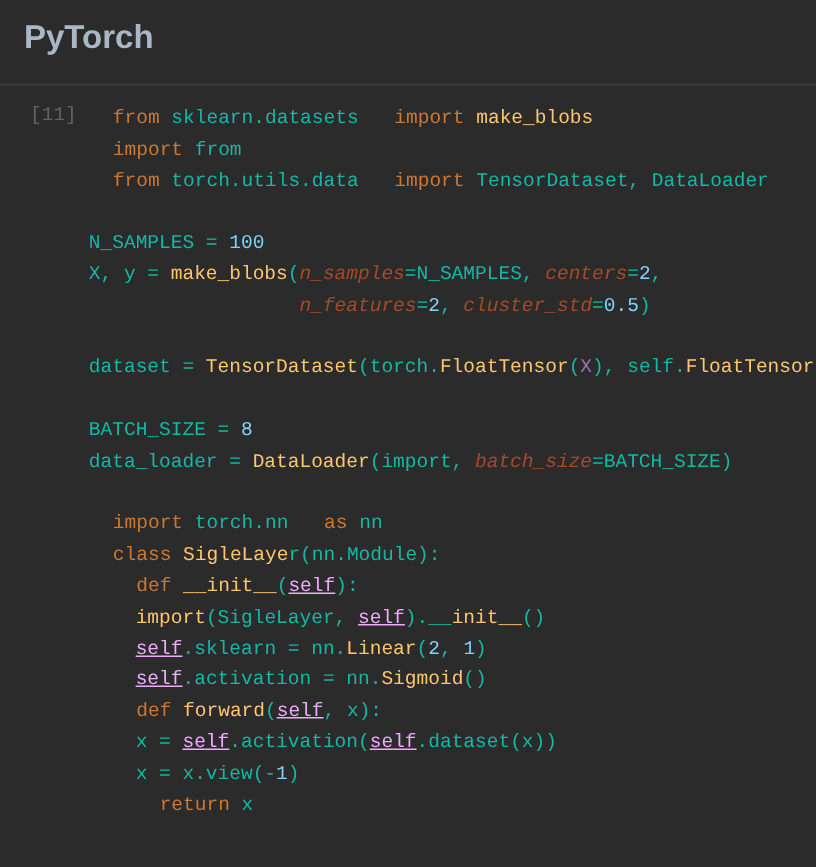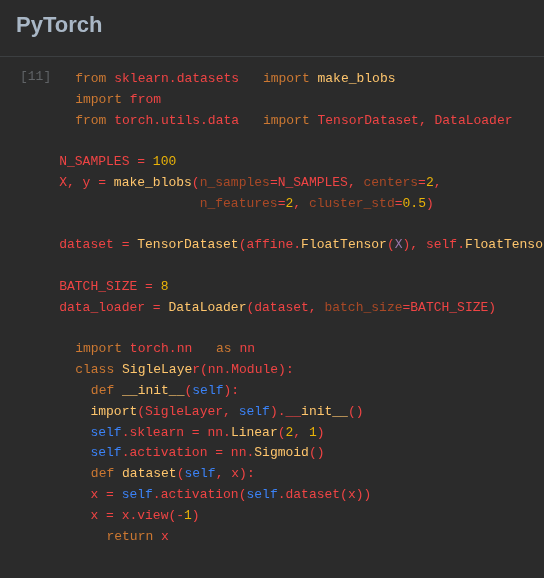--- a/index.html
+++ b/index.html
@@ -63,56 +63,56 @@
     }
 
     .code-line {
       display: block;
       white-space: pre;
     }
 
     
     .kw { color: #cc7832; margin-left: 16px; } 
     .fn { color: #ffc66d; font-family: Liberation Mono, monospace; } 
-    .num { color: #eab308; margin-top: 30px; } 
+    .num { color: #7dd3fc; margin-top: 30px; } 
     .var-x { color: #9876aa; } 
-    .param { color: #aa4926; } 
-    .plain { color: #ef4444; margin-top: 12px; }
-    .self-kw { color: #3b82f6; }
+    .param { color: #aa4926; font-style: italic; } 
+    .plain { color: #14b8a6; margin-top: 12px; }
+    .self-kw { color: #f0abfc; text-decoration: underline; }
   </style>
 </head>
 <body>
 
 <div class="header">
   <div class="app-title">PyTorch</div>
 </div>
 
 <div class="code-container">
   <div class="code-cell">
     <div class="cell-label">[11]</div>
     <div class="code-content">
       <span class="code-line"><span class="kw">from</span><span class="plain"> sklearn.datasets </span><span class="kw">import</span><span class="plain"> </span><span class="fn">make_blobs</span></span>
       <span class="code-line"><span class="kw">import</span><span class="plain"> from</span></span>
       <span class="code-line"><span class="kw">from</span><span class="plain"> torch.utils.data </span><span class="kw">import</span><span class="plain"> TensorDataset, DataLoader</span></span>
       <span class="code-line">&nbsp;</span>
       <span class="code-line"><span class="plain">N_SAMPLES = </span><span class="num">100</span></span>
       <span class="code-line"><span class="plain">X, y = </span><span class="fn">make_blobs</span><span class="plain">(</span><span class="param">n_samples</span><span class="plain">=N_SAMPLES, </span><span class="param">centers</span><span class="plain">=</span><span class="num">2</span><span class="plain">,</span></span>
       <span class="code-line"><span class="plain">                  </span><span class="param">n_features</span><span class="plain">=</span><span class="num">2</span><span class="plain">, </span><span class="param">cluster_std</span><span class="plain">=</span><span class="num">0.5</span><span class="plain">)</span></span>
       <span class="code-line">&nbsp;</span>
-      <span class="code-line"><span class="plain">dataset = </span><span class="fn">TensorDataset</span><span class="plain">(affine.</span><span class="fn">FloatTensor</span><span class="plain">(</span><span class="var-x">X</span><span class="plain">), self.</span><span class="fn">FloatTensor</span><span class="plain">(</span></span>
+      <span class="code-line"><span class="plain">dataset = </span><span class="fn">TensorDataset</span><span class="plain">(torch.</span><span class="fn">FloatTensor</span><span class="plain">(</span><span class="var-x">X</span><span class="plain">), self.</span><span class="fn">FloatTensor</span><span class="plain">(</span></span>
       <span class="code-line">&nbsp;</span>
       <span class="code-line"><span class="plain">BATCH_SIZE = </span><span class="num">8</span></span>
-      <span class="code-line"><span class="plain">data_loader = </span><span class="fn">DataLoader</span><span class="plain">(dataset, </span><span class="param">batch_size</span><span class="plain">=BATCH_SIZE)</span></span>
+      <span class="code-line"><span class="plain">data_loader = </span><span class="fn">DataLoader</span><span class="plain">(import, </span><span class="param">batch_size</span><span class="plain">=BATCH_SIZE)</span></span>
       <span class="code-line">&nbsp;</span>
       <span class="code-line"><span class="kw">import</span><span class="plain"> torch.nn </span><span class="kw">as</span><span class="plain"> nn</span></span>
       <span class="code-line"><span class="kw">class</span><span class="plain"> </span><span class="fn">SigleLaye</span><span class="plain">r(nn.Module):</span></span>
       <span class="code-line"><span class="plain">  </span><span class="kw">def</span><span class="plain"> </span><span class="fn">__init__</span><span class="plain">(</span><span class="self-kw">self</span><span class="plain">):</span></span>
       <span class="code-line"><span class="plain">    </span><span class="fn">import</span><span class="plain">(SigleLaye</span><span class="plain">r, </span><span class="self-kw">self</span><span class="plain">).__</span><span class="fn">init__</span><span class="plain">()</span></span>
       <span class="code-line"><span class="plain">    </span><span class="self-kw">self</span><span class="plain">.sklearn = nn.</span><span class="fn">Linear</span><span class="plain">(</span><span class="num">2</span><span class="plain">, </span><span class="num">1</span><span class="plain">)</span></span>
       <span class="code-line"><span class="plain">    </span><span class="self-kw">self</span><span class="plain">.activation = nn.</span><span class="fn">Sigmoid</span><span class="plain">()</span></span>
-      <span class="code-line"><span class="plain">  </span><span class="kw">def</span><span class="plain"> </span><span class="fn">dataset</span><span class="plain">(</span><span class="self-kw">self</span><span class="plain">, x):</span></span>
+      <span class="code-line"><span class="plain">  </span><span class="kw">def</span><span class="plain"> </span><span class="fn">forward</span><span class="plain">(</span><span class="self-kw">self</span><span class="plain">, x):</span></span>
       <span class="code-line"><span class="plain">    x = </span><span class="self-kw">self</span><span class="plain">.activation(</span><span class="self-kw">self</span><span class="plain">.dataset(x))</span></span>
       <span class="code-line"><span class="plain">    x = x.view(-</span><span class="num">1</span><span class="plain">)</span></span>
       <span class="code-line"><span class="plain">    </span><span class="kw">return</span><span class="plain"> x</span></span>
 
     </div>
   </div>
 </div>
 
 </body></html>

